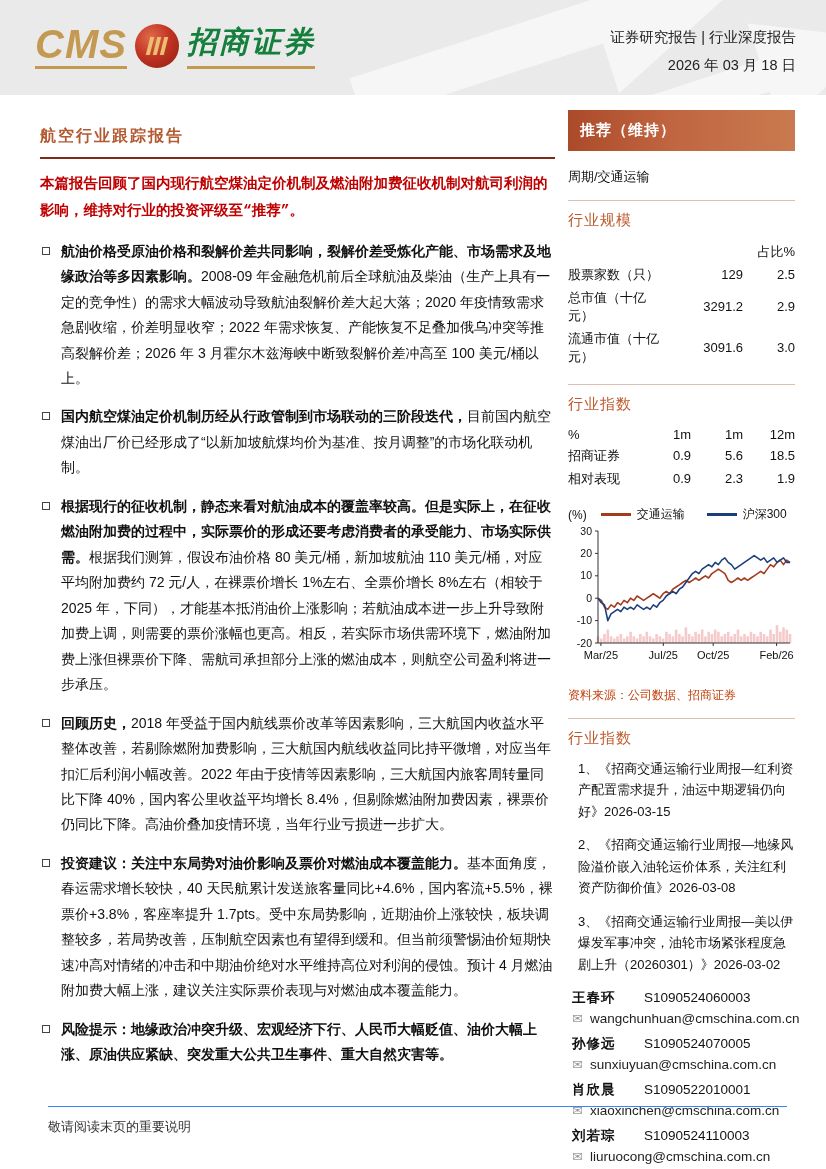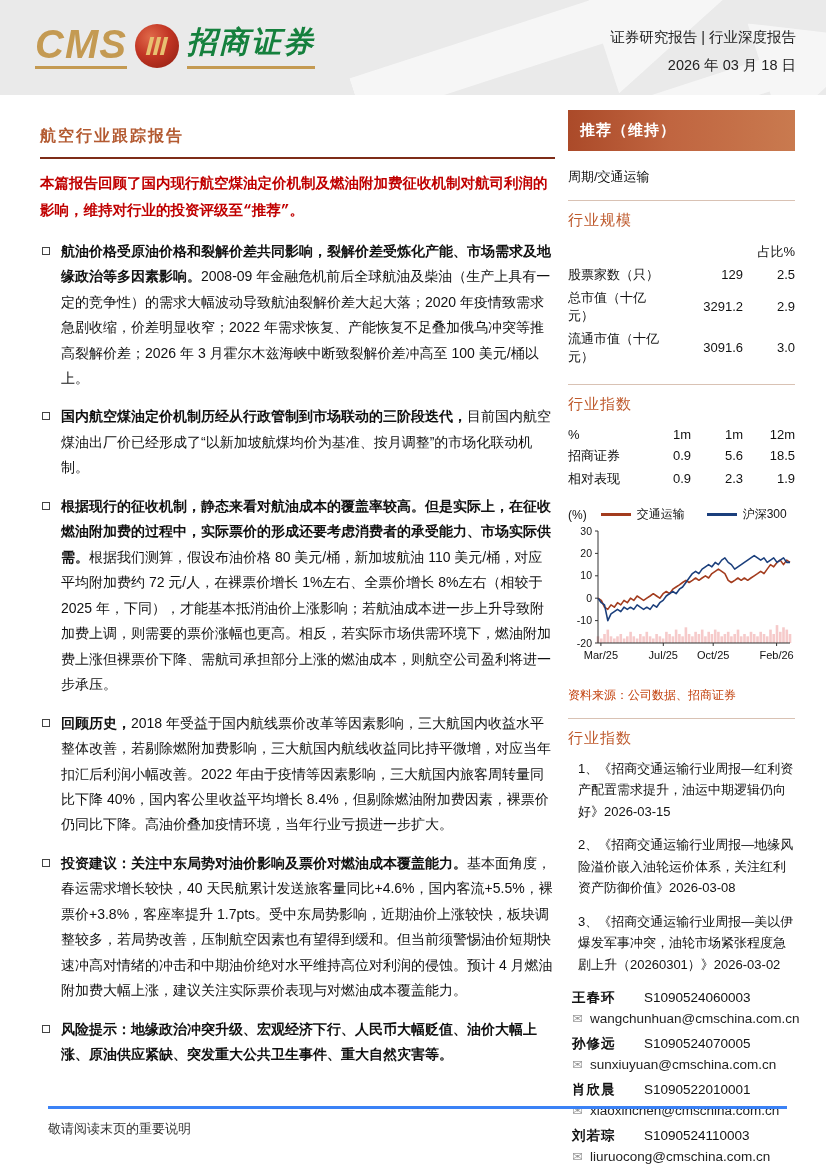--- a/index.html
+++ b/index.html
@@ -90,21 +90,21 @@
   .analysts { padding-left:4px; margin-top:14px; }
   .analyst { margin-bottom:9px; }
   .analyst .row1 { font-size:13.5px; margin-bottom:4px; }
   .analyst .name { font-weight:bold; display:inline-block; min-width:72px; letter-spacing:1px; }
   .analyst .row2 { font-size:13.5px; color:#222; display:flex; align-items:center; }
   .env-icon { color:#999; font-size:13px; margin-right:7px; }
 
   
   .footer {
     position:absolute; left:48px; right:39px; top:1106px;
-    border-top:3px solid #3b82f6; padding-top:11px; font-size:13px; color:#333;
+    border-top:1px solid #3b82f6; padding-top:11px; font-size:13px; color:#333;
   }
 </style>
 </head>
 <body>
 
 <div class="header">
   <div class="wm1"></div>
   <div class="wm2"></div>
   <div class="logo">
     <span class="logo-cms">CMS</span>

